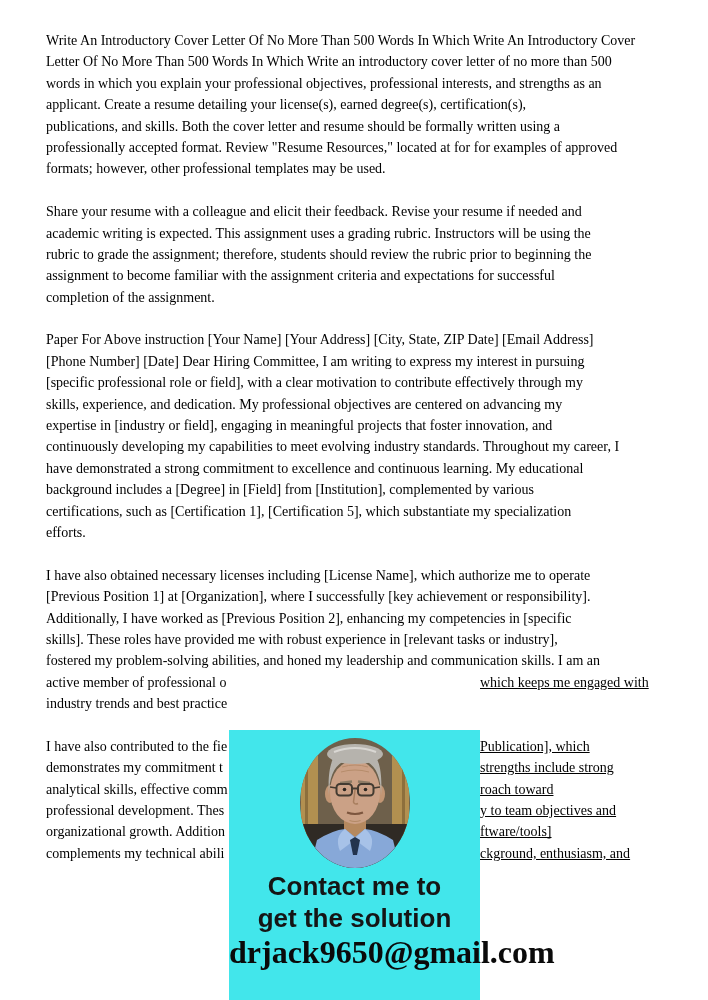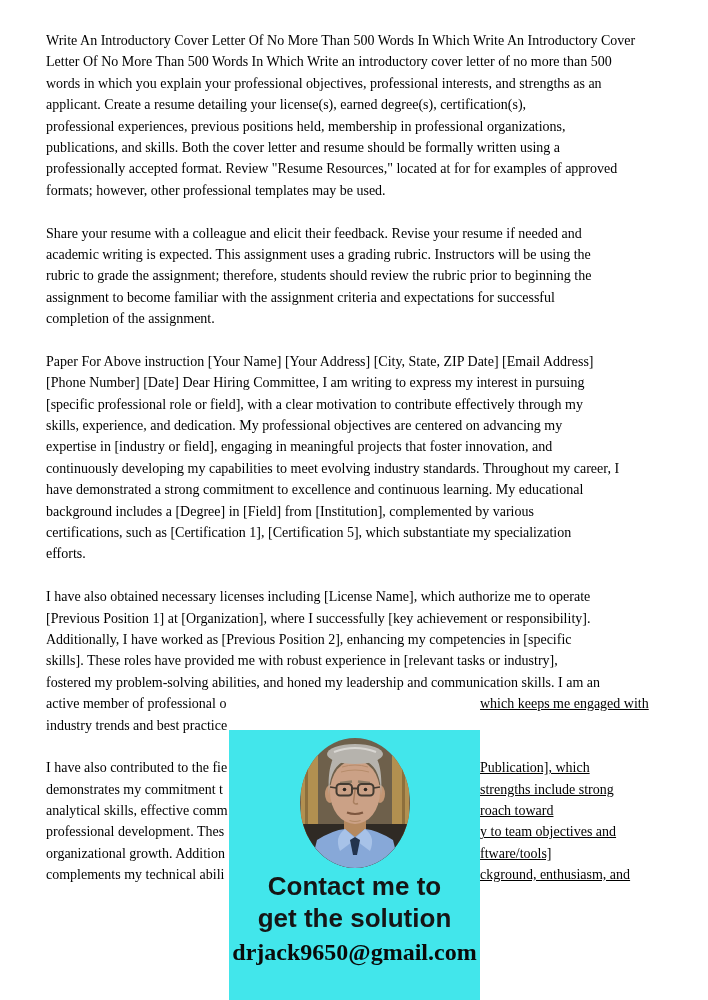--- a/index.html
+++ b/index.html
@@ -19,34 +19,33 @@
     background:#42E6EB;z-index:5;text-align:center;box-sizing:border-box;padding-top:8px;
   }
   .photo{width:110px;height:130px;margin:0 auto;display:block;}
   .card-line{
     font-family:"Liberation Sans", sans-serif;font-weight:bold;
     font-size:26px;line-height:32px;color:#151515;letter-spacing:0px;
   }
   .card-line.first{margin-top:2px;}
   .card-email{
     font-family:"Liberation Serif", serif;font-weight:bold;
-    font-size:24px;line-height:30px;color:#0a0a0a;margin-top:3px;
+    font-size:32px;line-height:30px;color:#0a0a0a;margin-top:3px;
   }
 </style>
 </head>
 <body>
 
 <div class="doc">
 
   <div class="para">
     <div class="line">Write An Introductory Cover Letter Of No More Than 500 Words In Which Write An Introductory Cover</div>
     <div class="line">Letter Of No More Than 500 Words In Which Write an introductory cover letter of no more than 500</div>
     <div class="line">words in which you explain your professional objectives, professional interests, and strengths as an</div>
     <div class="line">applicant. Create a resume detailing your license(s), earned degree(s), certification(s),</div>
-    <div class="line">professional experiences, previous positions held, membership in professional organizations,</div>
     <div class="line">publications, and skills. Both the cover letter and resume should be formally written using a</div>
     <div class="line">professionally accepted format. Review "Resume Resources," located at for for examples of approved</div>
     <div class="line">formats; however, other professional templates may be used.</div>
   </div>
 
   <div class="para">
     <div class="line">Share your resume with a colleague and elicit their feedback. Revise your resume if needed and</div>
     <div class="line">academic writing is expected. This assignment uses a grading rubric. Instructors will be using the</div>
     <div class="line">rubric to grade the assignment; therefore, students should review the rubric prior to beginning the</div>
     <div class="line">assignment to become familiar with the assignment criteria and expectations for successful</div>

